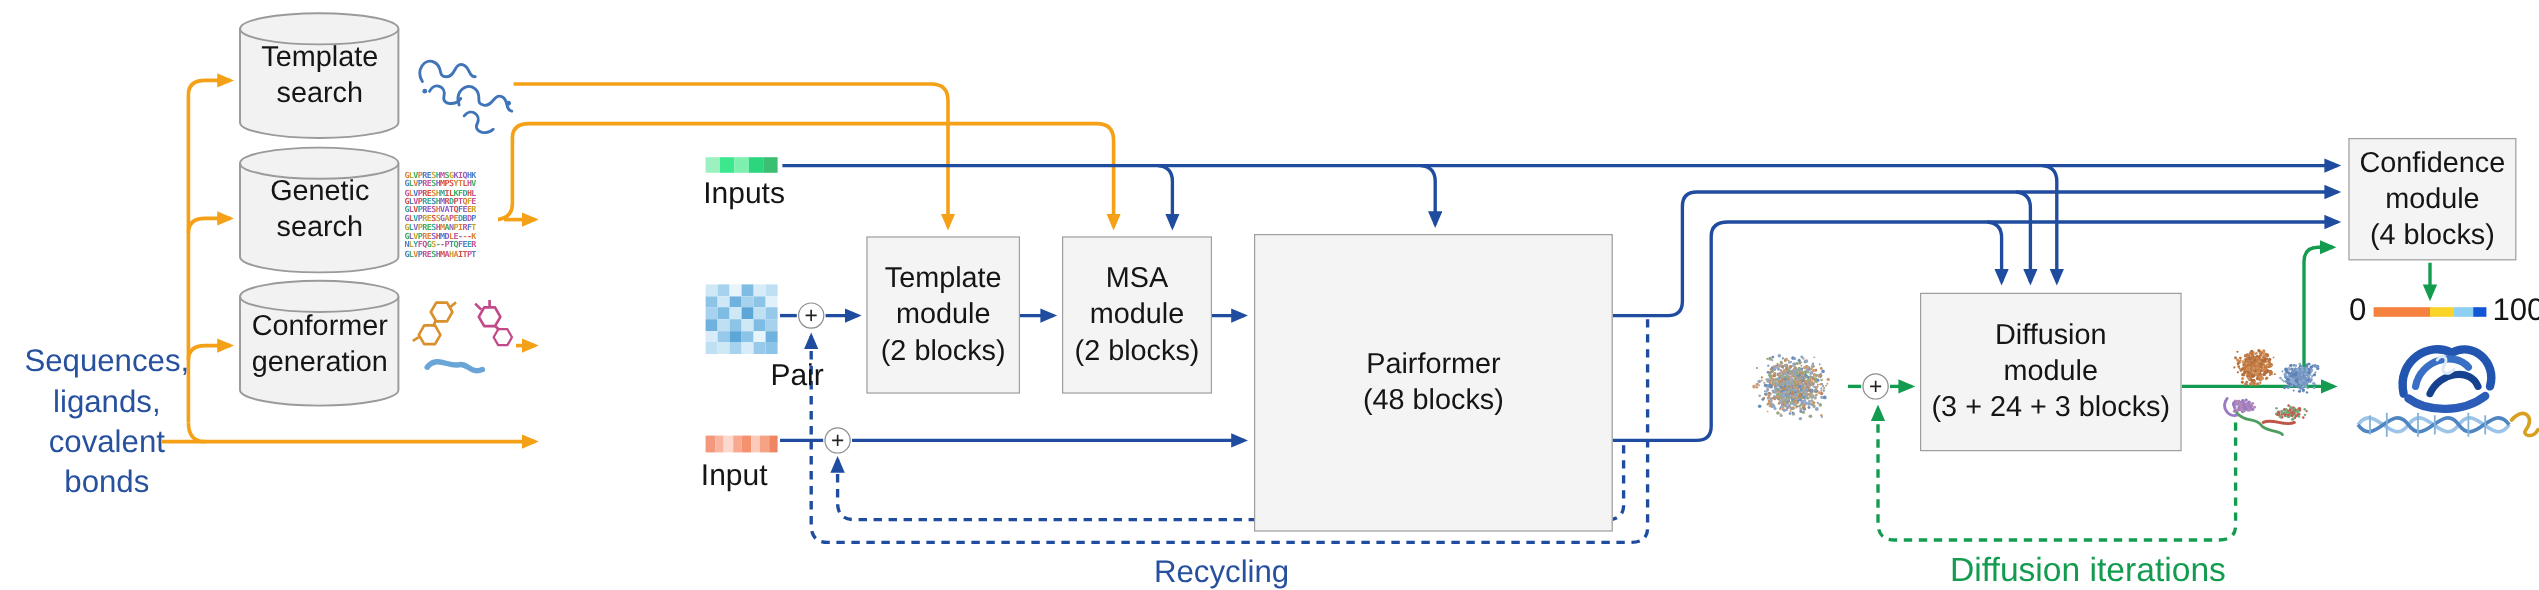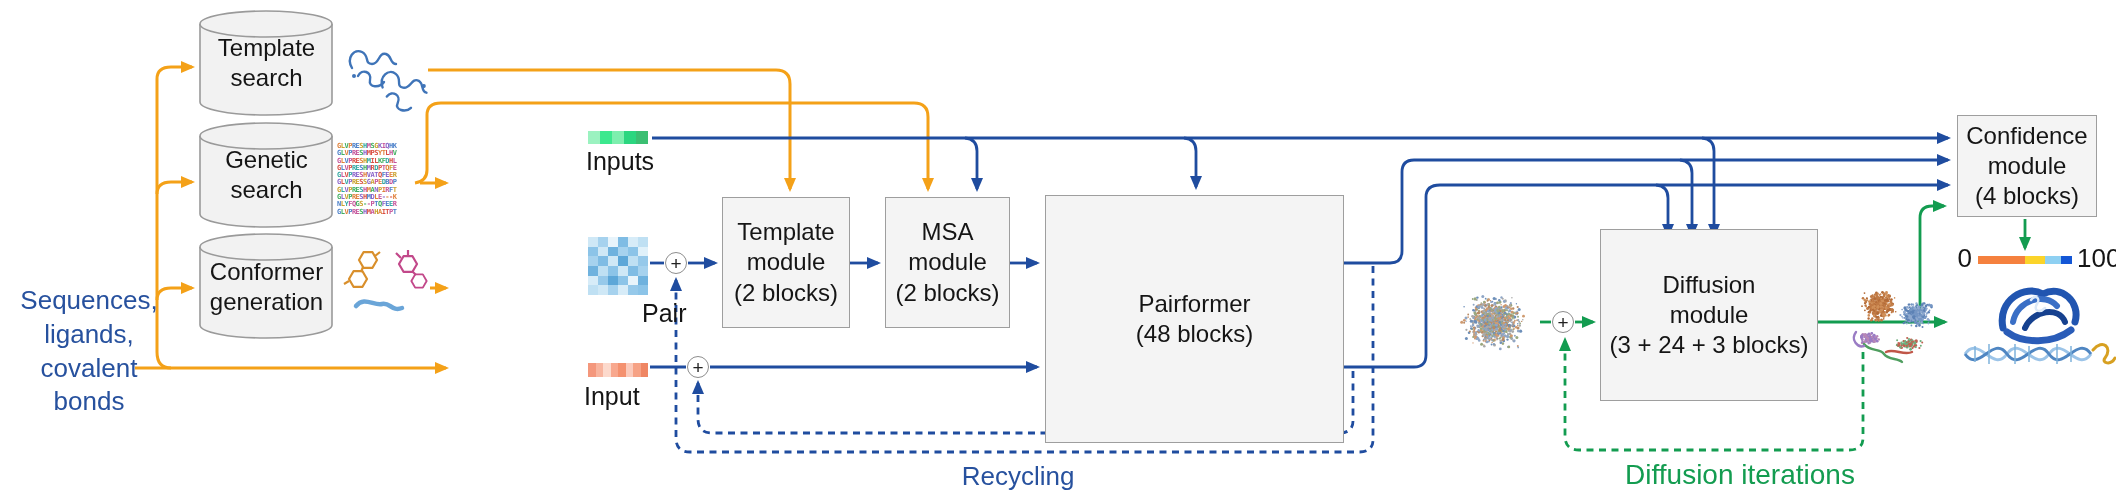--- a/index.html
+++ b/index.html
@@ -1961,21 +1961,21 @@
 generation</div>
 
   <div class="box" style="left:722px;top:197px;width:128px;height:131px;">Template
 module
 (2 blocks)</div>
   <div class="box" style="left:885px;top:197px;width:125px;height:131px;">MSA
 module
 (2 blocks)</div>
   <div class="box" style="left:1045px;top:195px;width:299px;height:248px;">Pairformer
 (48 blocks)</div>
-  <div class="box" style="left:1600px;top:229px;width:218px;height:172px;">Diffusion
+  <div class="box" style="left:1600px;top:244px;width:218px;height:132px;">Diffusion
 module
 (3 + 24 + 3 blocks)</div>
   <div class="box" style="left:1957px;top:115px;width:140px;height:102px;">Confidence
 module
 (4 blocks)</div>
 
   <div id="inputs-bar">
       <div style="background: rgb(155, 242, 192);"></div>
       <div style="background: rgb(60, 232, 142);"></div>
       <div style="background: rgb(125, 239, 174);"></div>

